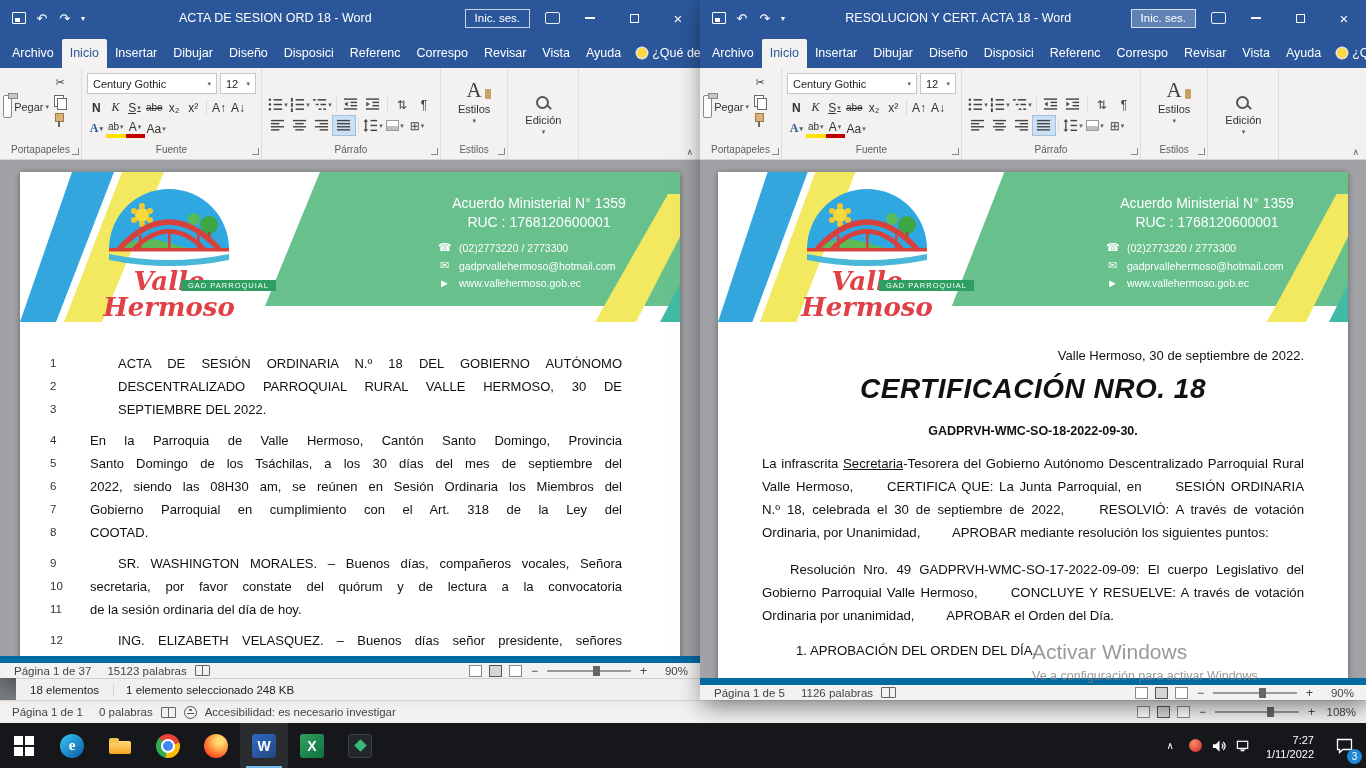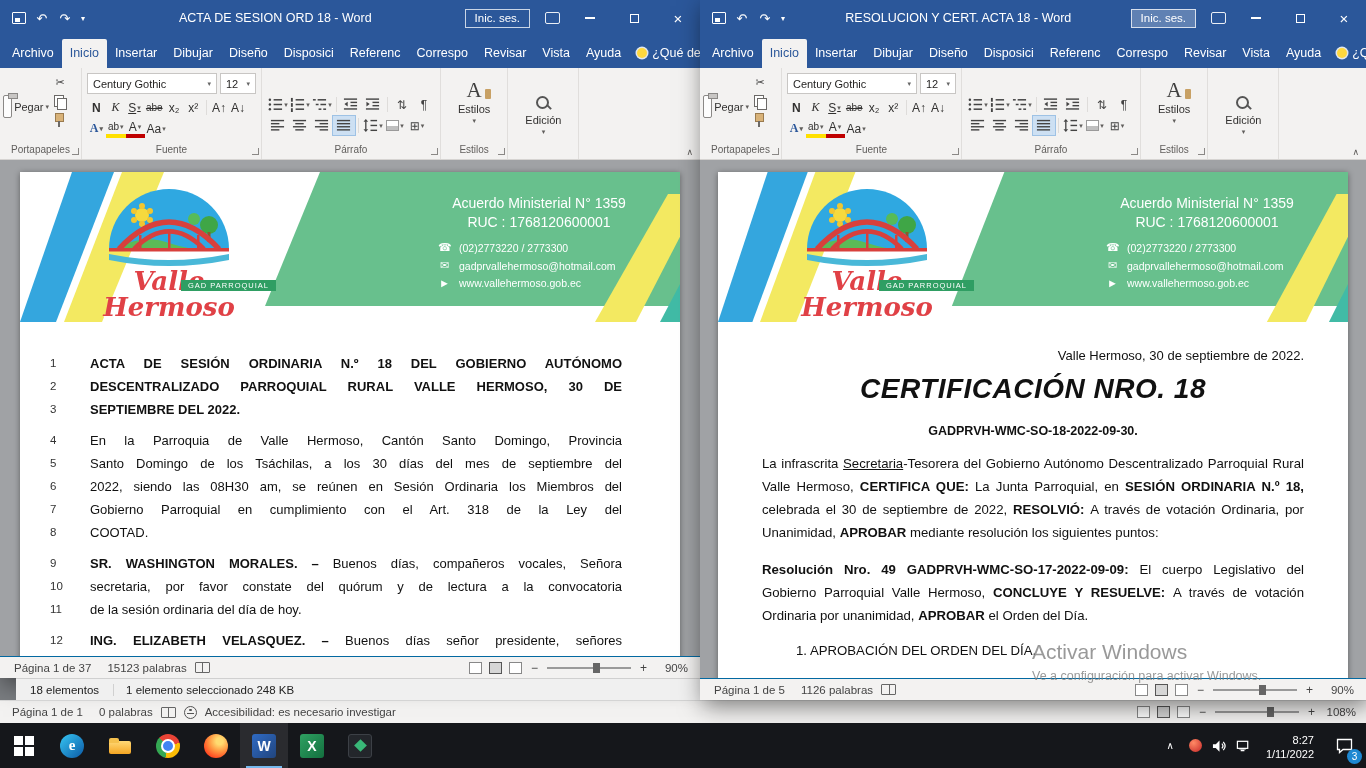--- a/index.html
+++ b/index.html
@@ -104,34 +104,34 @@
 .lh-contact{display:flex;align-items:center;gap:8px;font-size:10.5px;text-align:left;}
 .ci{font-size:11px;width:13px;text-align:center;}
 
 
 .docbody{padding:30px 58px 0 14px;}
 .doc-line{display:flex;line-height:23px;font-size:13px;color:#111;}
 .doc-line.gap{margin-top:8px;}
 .doc-line .ln{flex:0 0 56px;padding-left:16px;font-size:11.5px;color:#333;}
 .doc-line .lt{flex:1;}
 .doc-line.j .lt{text-align:justify;text-align-last:justify;}
-.b{font-weight:700;}
+.b{font-weight:400;margin-left:28px;}
 .u{text-decoration:underline;}
 
 
 .docbody2{padding:24px 44px 0;color:#111;}
 .blk{margin:0 0 6px;}
 .blk.date{text-align:right;font-size:13px;margin:2px 0 10px;}
 .blk.title{text-align:center;font-weight:bold;font-style:italic;font-size:28px;letter-spacing:.5px;margin:8px 0 19px;}
 .blk.subtitle{text-align:center;font-weight:bold;font-size:12.5px;margin-bottom:12px;}
 .blk.para{text-align:justify;font-size:13.2px;line-height:23px;margin:14px 0;}
 .blk.list{font-size:13.2px;margin:16px 0 0 34px;}
 
 
-.statusbar{flex:0 0 22px;background:#f3f2f1;border-top:1px solid #0369a1;display:flex;align-items:center;font-size:11.5px;color:#444;padding:0 6px;}
+.statusbar{flex:0 0 22px;background:#f3f2f1;border-top:7px solid #0369a1;display:flex;align-items:center;font-size:11.5px;color:#444;padding:0 6px;}
 .sb-item{padding:0 8px;white-space:nowrap;}
 .sb-right{margin-left:auto;display:flex;align-items:center;gap:7px;padding-right:6px;}
 .view-ico{width:13px;height:12px;border:1px solid #888;background:#fff;}
 .view-ico.sel{background:#d6d6d6;border-color:#555;}
 .zbtn{font-size:12px;color:#444;padding:0 2px;}
 .zoom-track{width:84px;height:2px;background:#9a9a9a;position:relative;}
 .zoom-thumb{position:absolute;left:55%;top:-4px;width:7px;height:10px;background:#666;}
 #bottom-bar .zoom-thumb{left:62%;}
 .zoom-pct{min-width:32px;text-align:right;}
 .proof-ico{width:15px;height:11px;border:1px solid #666;border-radius:1px;position:relative;flex:0 0 auto;}
@@ -906,21 +906,21 @@
           </svg>
       </span>
       <span class="tray-ic">
         <svg width="15" height="14" viewBox="0 0 16 14">
             <rect x="1.5" y="2" width="11" height="7.5" fill="none" stroke="#fff" stroke-width="1.3"></rect>
             <rect x="5" y="11" width="4" height="1.6" fill="#fff"></rect>
             <rect x="3.5" y="9.5" width="7" height="1.2" fill="#fff"></rect>
           </svg>
       </span>
       <div class="clock">
-        <div>8:27</div>
+        <div>7:27</div>
         <div>1/11/2022</div>
       </div>
       <div class="action">
         <svg width="17" height="16" viewBox="0 0 17 16">
             <path d="M1.5 1.5 h14 v10 h-8.5 l-3.5 3 v-3 h-2 z" fill="none" stroke="#fff" stroke-width="1.3"></path>
           </svg>
         <span class="badge">3</span>
       </div>
     </div>
   </div>

